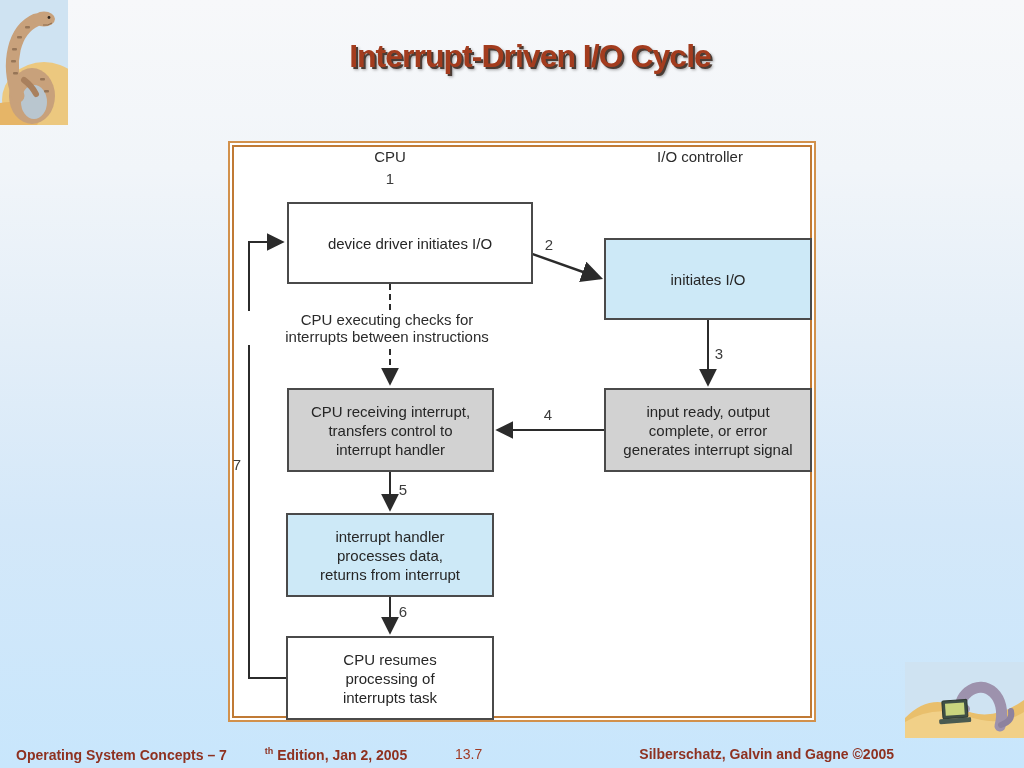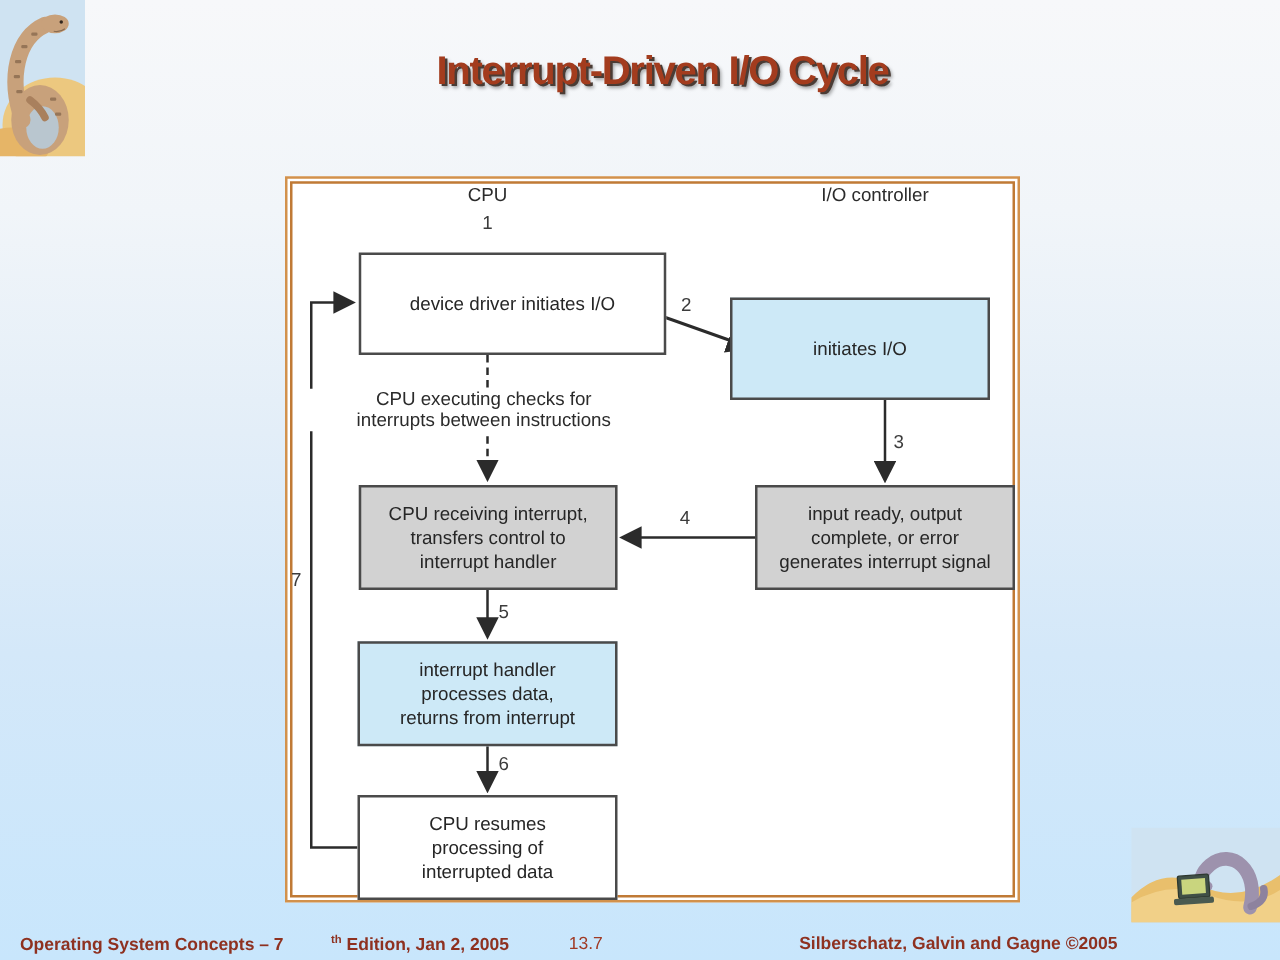--- a/index.html
+++ b/index.html
@@ -32,21 +32,21 @@
   .col-header.right{left:380px;top:5px;width:180px;}
   .node{
     position:absolute;box-sizing:border-box;border:2px solid #4a4a4a;
     display:flex;align-items:center;justify-content:center;text-align:center;
     font-size:15px;line-height:19px;color:#262626;white-space:pre-line;
   }
   .node.white{background:#ffffff;}
   .node.blue{background:#cde9f7;}
   .node.gray{background:#d2d2d2;}
   .n-device{left:57px;top:59px;width:246px;height:82px;}
-  .n-initiates{left:354px;top:95px;width:208px;height:82px;}
+  .n-initiates{left:374px;top:95px;width:208px;height:82px;}
   .n-receiving{left:57px;top:245px;width:207px;height:84px;}
   .n-inputready{left:374px;top:245px;width:208px;height:84px;}
   .n-handler{left:56px;top:370px;width:208px;height:84px;}
   .n-resumes{left:56px;top:493px;width:208px;height:84px;}
   .note{
     position:absolute;left:12px;top:168px;width:290px;text-align:center;
     font-size:15px;line-height:17px;color:#2b2b2b;white-space:pre-line;background:#fff;
   }
   .step{position:absolute;font-size:15px;color:#3c3c3c;width:20px;text-align:center;}
   .s1{left:150px;top:27px;}
@@ -127,21 +127,21 @@
 transfers control to
 interrupt handler</div>
     <div class="node gray n-inputready">input ready, output
 complete, or error
 generates interrupt signal</div>
     <div class="node blue n-handler">interrupt handler
 processes data,
 returns from interrupt</div>
     <div class="node white n-resumes">CPU resumes
 processing of
-interrupted data</div>
+interrupts task</div>
 
     <div class="note">CPU executing checks for
 interrupts between instructions</div>
 
     <div class="step s1">1</div>
     <div class="step s2">2</div>
     <div class="step s3">3</div>
     <div class="step s4">4</div>
     <div class="step s5">5</div>
     <div class="step s6">6</div>

